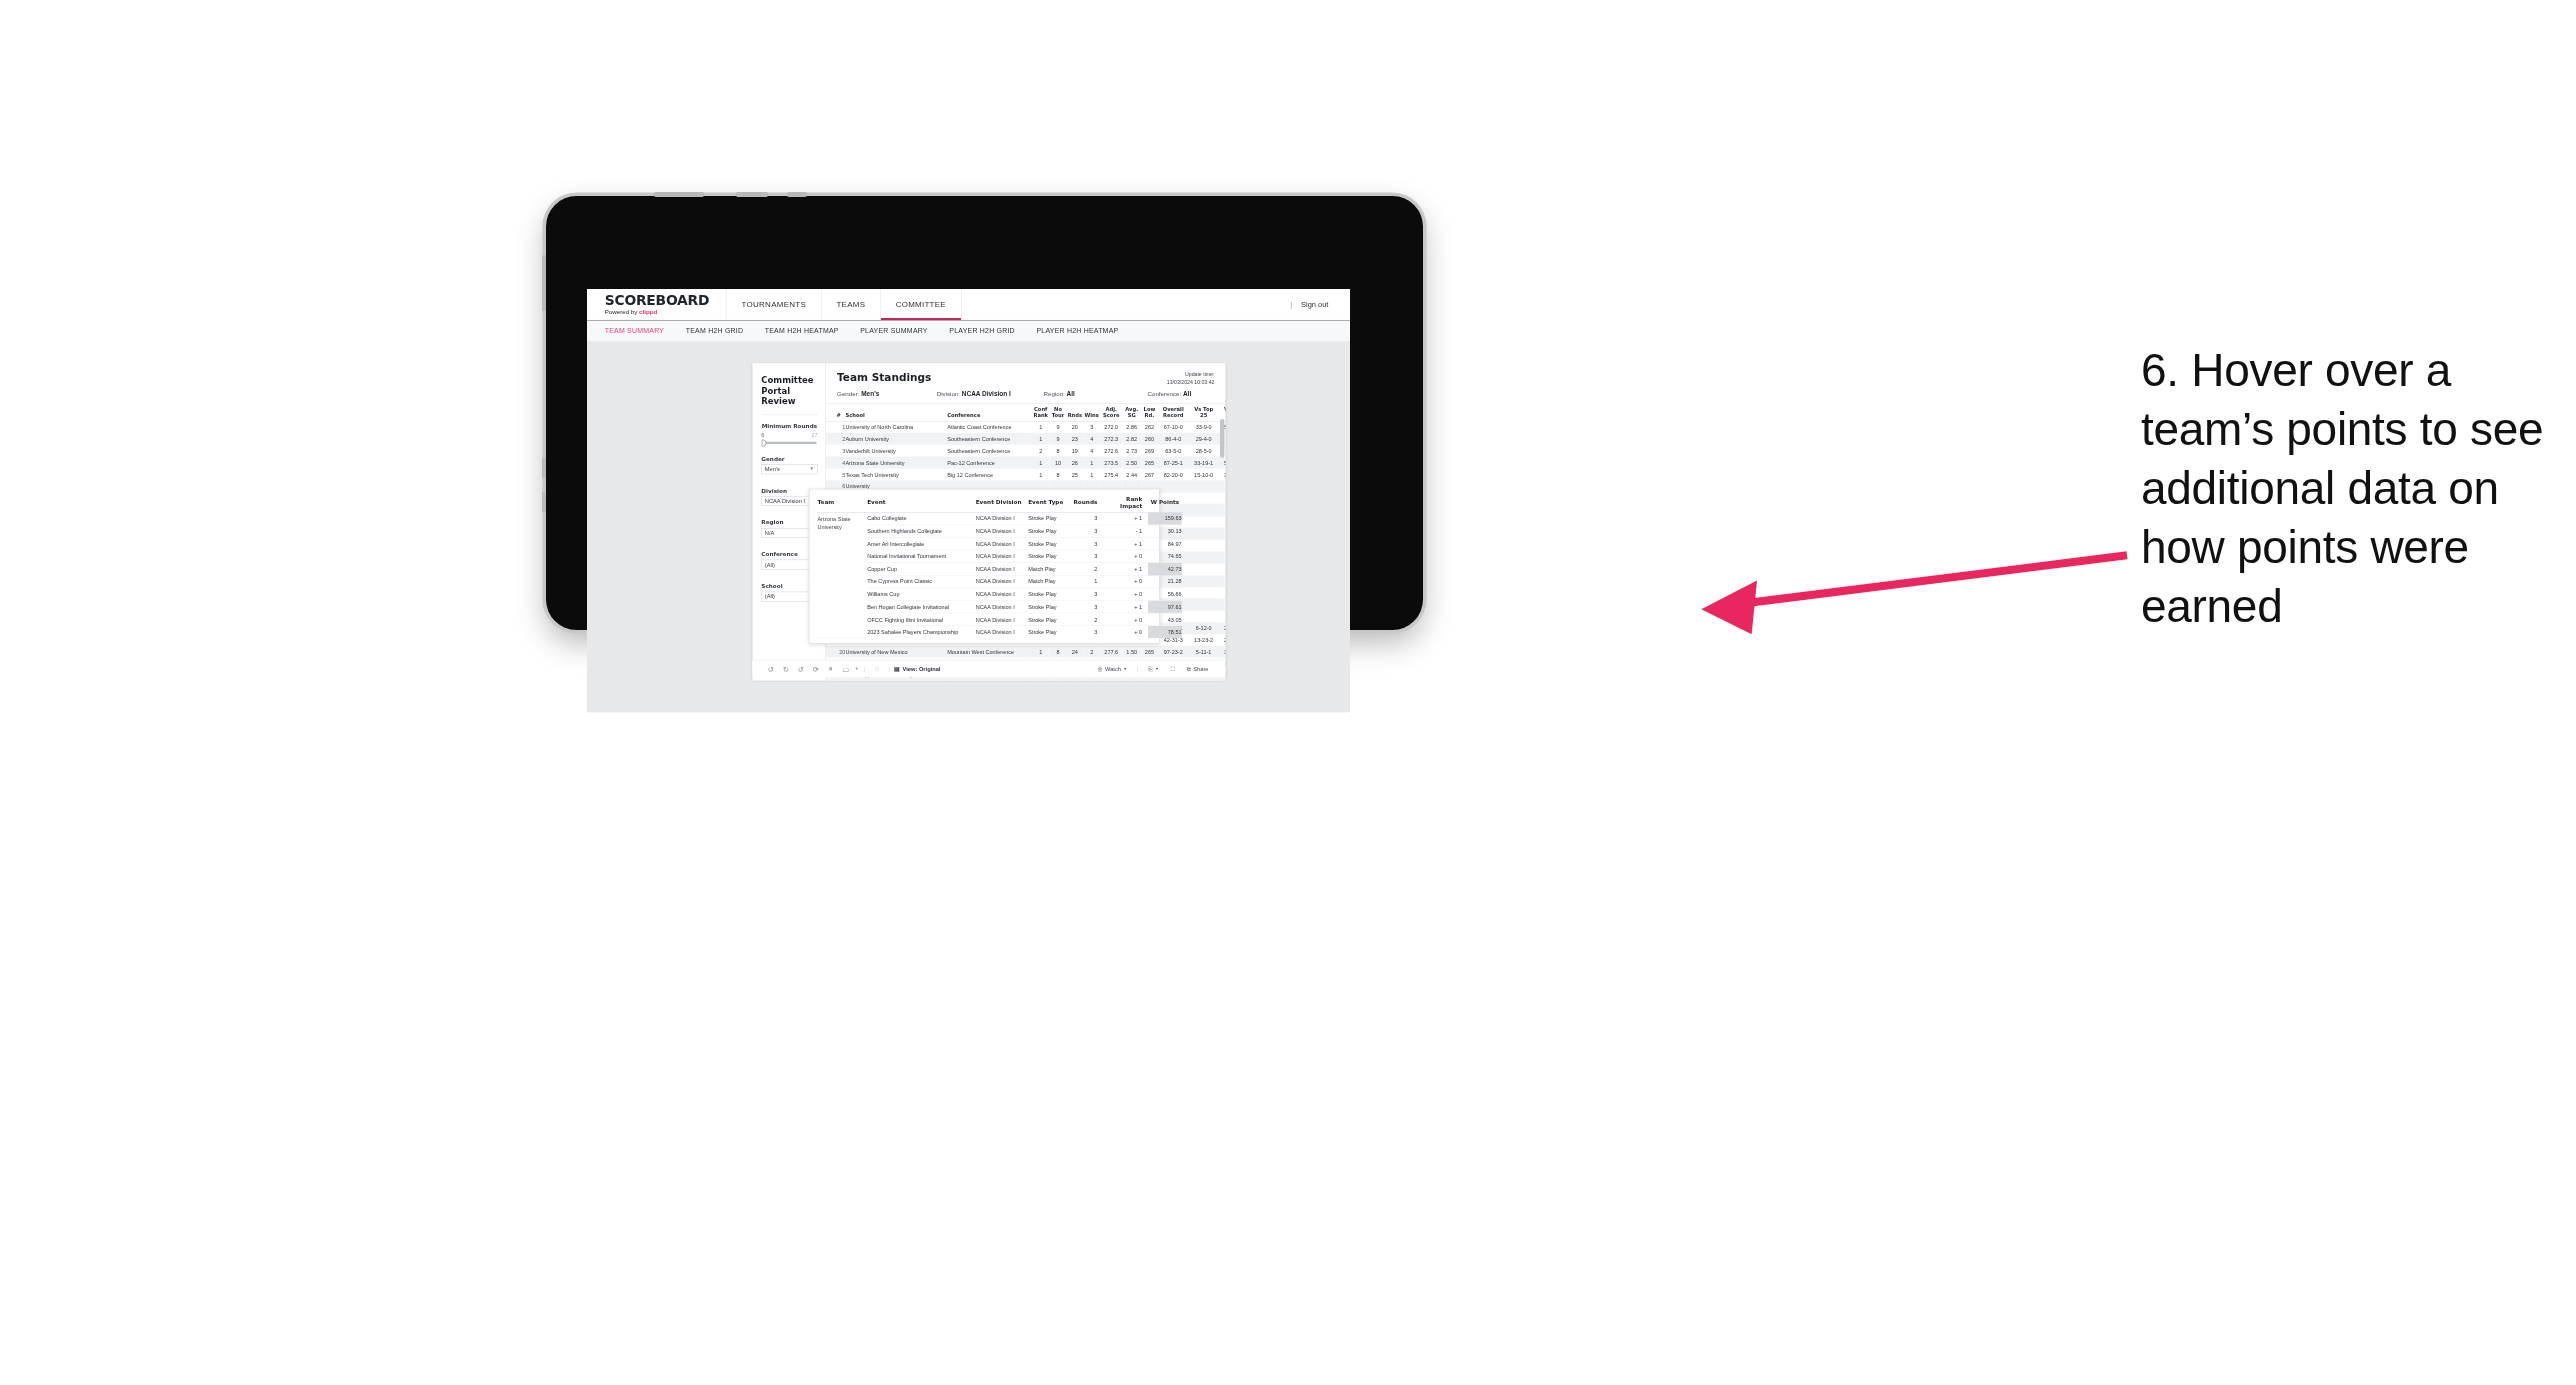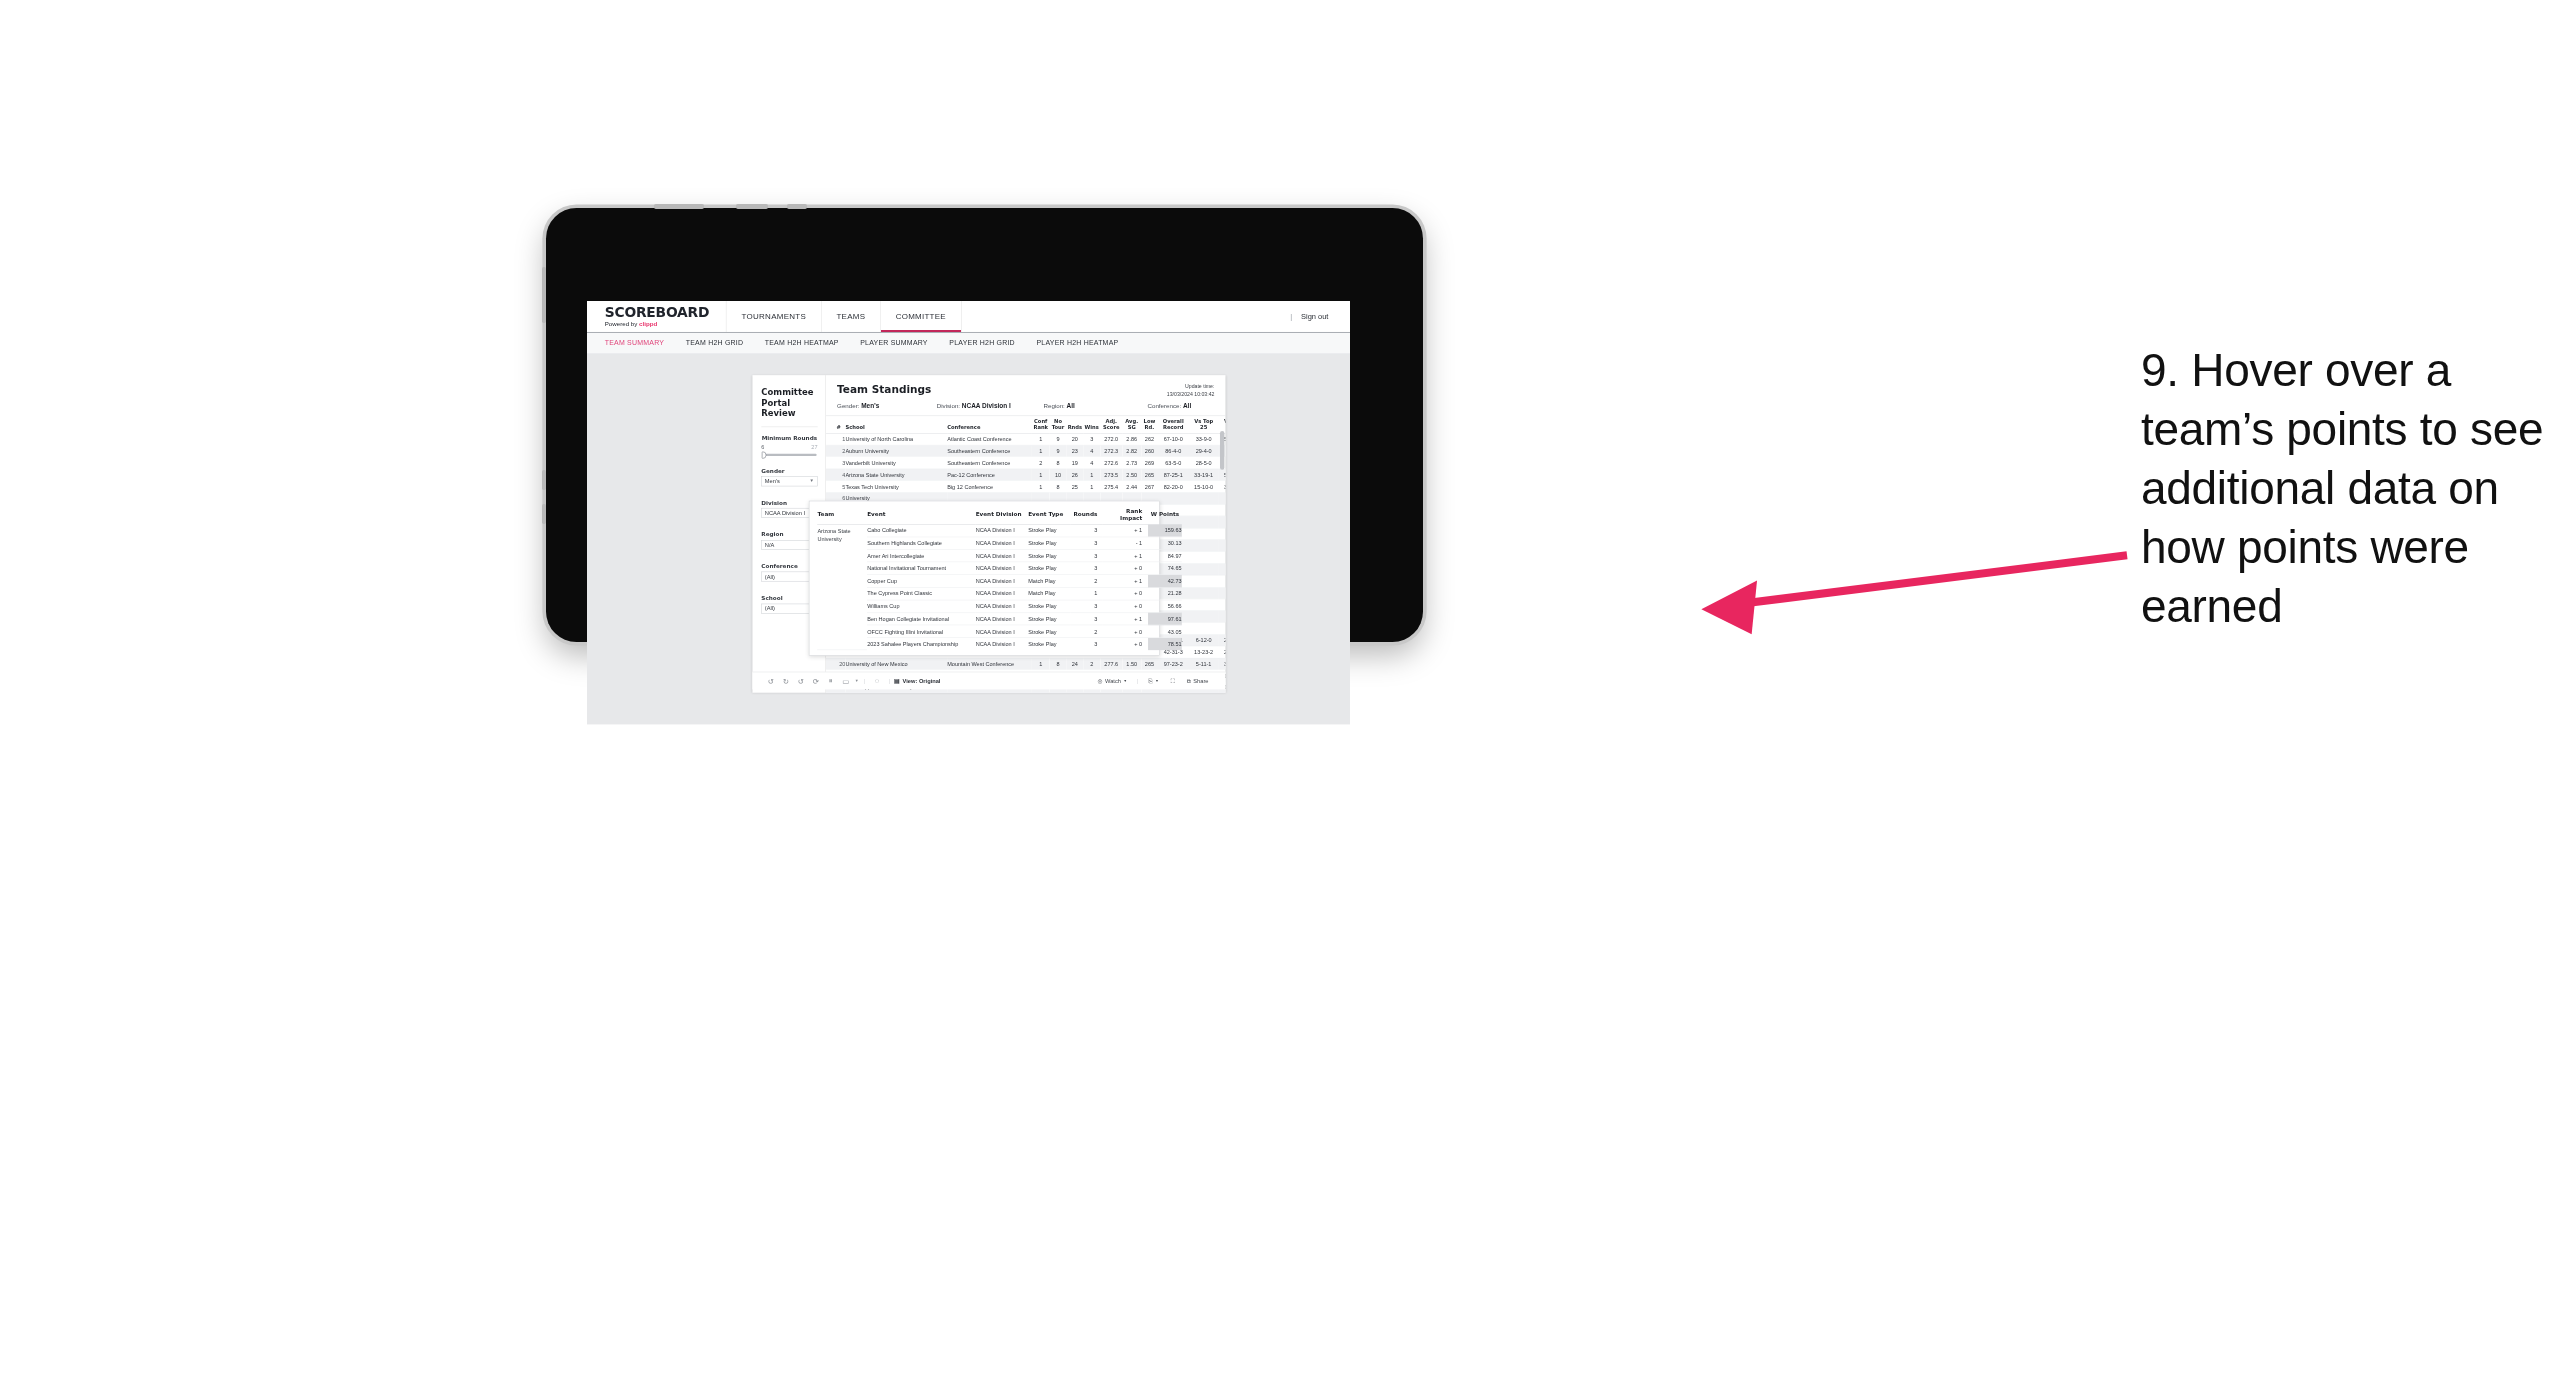--- a/index.html
+++ b/index.html
@@ -1,19 +1,19 @@
 <!DOCTYPE html>
 <html style="font-size:14.4px"><head>
 <meta charset="utf-8">
 <style>
   html,body{margin:0;padding:0;background:#ffffff;}
   body{width:2576px;height:1386px;font-family:"Liberation Sans",sans-serif;overflow:hidden;position:relative;}
 
   
-  #tablet{position:absolute;left:546px;top:208px;width:877px;height:434px;}
+  #tablet{position:absolute;left:546px;top:196px;width:877px;height:434px;}
   .tablet-shell{position:absolute;inset:0;background:#0b0b0b;border-radius:30.5px;
      box-shadow:0 0 0 3.6px #c8c8c8, 0 12.6px 30.5px rgba(0,0,0,.28);}
   .btn-top{position:absolute;background:#b9b9b9;border-radius:1.8px;height:4.5px;top:-3.6px;}
   .btn-side{position:absolute;background:#b9b9b9;border-radius:1.8px;width:4.5px;left:-4.5px;}
 
   
   #screen{position:absolute;left:41px;top:93px;width:1379px;height:765px;background:#e7e8ea;overflow:hidden;
           transform-origin:0 0;transform:scale(.5533);}
 
   
@@ -721,14 +721,14 @@
         </div>
       </div>
     </div>
   </div>
 </div>
 
 <svg id="arrow" viewBox="0 0 500 150">
   <line x1="490" y1="8" x2="60" y2="62" stroke="#E8265F" stroke-width="9"></line>
   <polygon points="16,68 78,36 72,96" fill="#E8265F"></polygon>
 </svg>
-<div id="callout">9. Hover over a team’s points to see additional data on how points were earned</div>
+<div id="callout">6. Hover over a team’s points to see additional data on how points were earned</div>
 
 
 </body></html>

